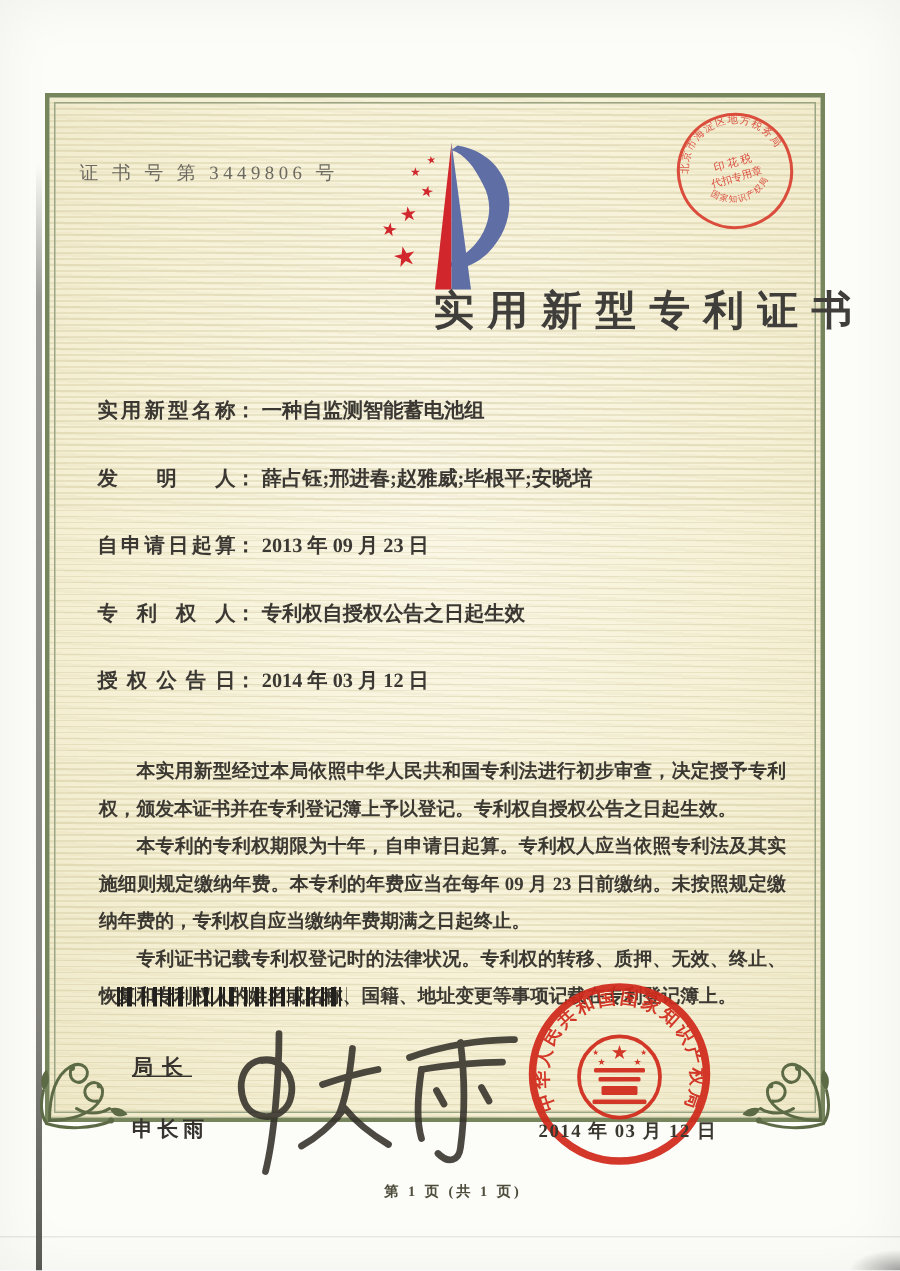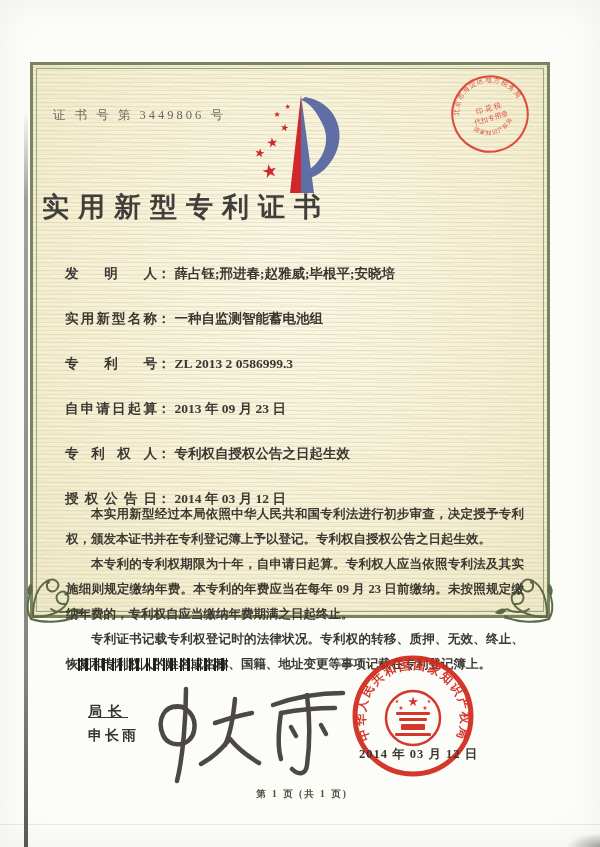--- a/index.html
+++ b/index.html
@@ -8,44 +8,44 @@
   .scan{position:relative;width:600px;height:847px;background:#fcfcf9;
         box-shadow:inset 0 0 40px rgba(0,0,0,0.05);}
   
   .spine{position:absolute;left:24px;top:110px;width:4px;height:737px;
          background:linear-gradient(to bottom,rgba(130,130,124,0),rgba(130,130,124,.75) 12%,rgba(105,105,98,.8) 75%,rgba(70,70,64,.9));
          filter:blur(.4px);}
   .bottom-line{position:absolute;left:0;top:824px;width:600px;height:1px;background:rgba(90,90,84,.12);}
   .corner-smudge{position:absolute;right:0;bottom:0;width:34px;height:14px;
          background:radial-gradient(ellipse at bottom right,rgba(90,90,88,.55),rgba(90,90,88,0) 70%);}
   
-  .paper{position:absolute;left:30px;top:62px;width:520px;height:556px;
+  .paper{position:absolute;left:30px;top:62px;width:520px;height:686px;
          background:
            repeating-linear-gradient(0deg, rgba(182,170,116,.22) 0 1px, rgba(0,0,0,0) 1px 4px),
            repeating-linear-gradient(3deg, rgba(200,190,140,.10) 0 2px, rgba(0,0,0,0) 2px 7px),
            radial-gradient(ellipse at 50% 40%, #faf7e6 0%, #f6f1d6 60%, #efe9c9 100%);
          border:3px solid #77855c; box-sizing:border-box;}
   .paper-inner{position:absolute;inset:3px;border:1px solid #9aa585;pointer-events:none;}
   .cert-no{position:absolute;left:20px;top:42px;font-size:12.5px;color:#6a685f;letter-spacing:3px;}
   .logo{position:absolute;left:204px;top:26px;width:130px;height:106px;}
-  .title{position:absolute;left:0;top:124px;width:100%;text-align:left;
-         font-size:27px;font-weight:600;color:#403e3a;letter-spacing:9px;text-indent:9px;}
+  .title{position:absolute;left:0;top:124px;width:100%;text-align:right;
+         font-size:27px;font-weight:600;color:#403e3a;letter-spacing:9px;text-indent:9px;padding-left:30px;}
   .fields{position:absolute;left:32px;top:200px;width:460px;}
   .frow{height:19px;margin-bottom:26px;font-size:13.5px;color:#3b3833;font-weight:600;white-space:nowrap;}
   .flabel{display:inline-block;width:92px;text-align:justify;text-align-last:justify;vertical-align:top;}
   .fcolon{display:inline-block;margin-right:4px;}
   .paras{position:absolute;left:33px;top:437px;width:458px;font-size:12.5px;font-weight:600;
          color:#3c3933;line-height:25px;text-align:justify;}
   .paras p{margin:0;text-indent:2em;}
   .barcode{position:absolute;left:45px;top:593px;width:153px;height:13px;
          background:repeating-linear-gradient(90deg,#23211e 0 2px,transparent 2px 3px,#23211e 3px 4px,
                     transparent 4px 7px,#23211e 7px 10px,transparent 10px 12px,#23211e 12px 13px,transparent 13px 17px);}
   .signer{position:absolute;left:55px;top:638px;font-size:14px;font-weight:700;color:#37342f;}
   .signer .t{letter-spacing:6px;text-decoration:underline;}
-  .signer .n{margin-top:6px;letter-spacing:3px;}
+  .signer .n{margin-top:23px;letter-spacing:3px;}
   .sig-svg{position:absolute;left:98px;top:612px;width:230px;height:110px;}
   .seal-big{position:absolute;left:318px;top:589px;width:124px;height:124px;opacity:.93;}
   .seal-date{position:absolute;left:326px;top:681px;width:160px;font-size:12.5px;font-weight:600;
              color:#3a372f;letter-spacing:1px;white-space:nowrap;}
   .tax-stamp{position:absolute;left:416px;top:8px;width:82px;height:82px;opacity:.88;}
   .footer{position:absolute;left:12px;top:723px;width:100%;text-align:center;
           font-size:9.5px;color:#4e4d3c;letter-spacing:2px;font-weight:600;}
   .flourish{position:absolute;width:80px;height:80px;}
   .fl-bl{left:-12px;bottom:-12px;}
   .fl-br{right:-12px;bottom:-12px;transform:scaleX(-1);}
@@ -107,27 +107,24 @@
         <text x="47" y="40" font-size="10" transform="rotate(12 47 40)">★</text>
         <text x="40" y="26" font-size="8">★</text>
         <text x="51" y="18" font-size="7" transform="rotate(-10 51 18)">★</text>
       </g>
     </svg>
 
     <div class="title">实用新型专利证书</div>
 
     <div class="fields">
       <div class="frow">
+        <span class="flabel">实用新型名称</span><span class="fcolon">：</span><span class="fvalue">一种自监测智能蓄电池组</span>
+      </div>
+      <div class="frow">
         <span class="flabel">发明人</span><span class="fcolon">：</span><span class="fvalue">薛占钰;邢进春;赵雅威;毕根平;安晓培</span>
-      </div>
-      <div class="frow">
-        <span class="flabel">实用新型名称</span><span class="fcolon">：</span><span class="fvalue">一种自监测智能蓄电池组</span>
-      </div>
-      <div class="frow">
-        <span class="flabel">专利号</span><span class="fcolon">：</span><span class="fvalue">ZL 2013 2 0586999.3</span>
       </div>
       <div class="frow">
         <span class="flabel">自申请日起算</span><span class="fcolon">：</span><span class="fvalue">2013 年 09 月 23 日</span>
       </div>
       <div class="frow">
         <span class="flabel">专利权人</span><span class="fcolon">：</span><span class="fvalue">专利权自授权公告之日起生效</span>
       </div>
       <div class="frow">
         <span class="flabel">授权公告日</span><span class="fcolon">：</span><span class="fvalue">2014 年 03 月 12 日</span>
       </div>

